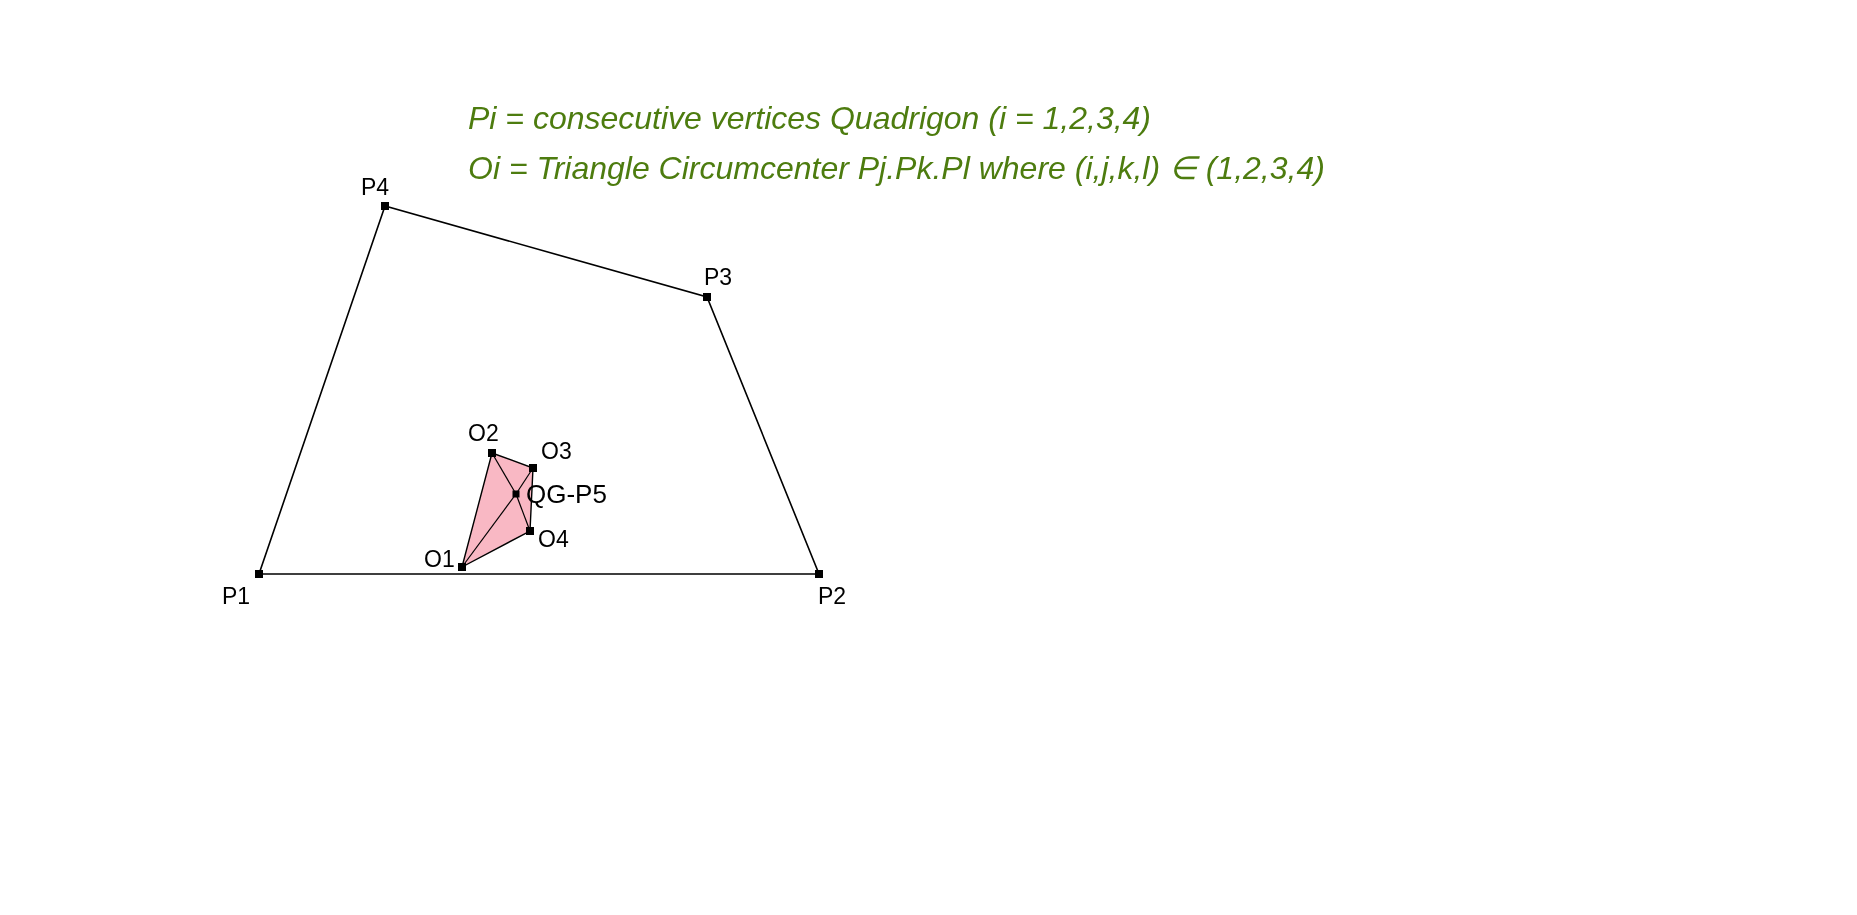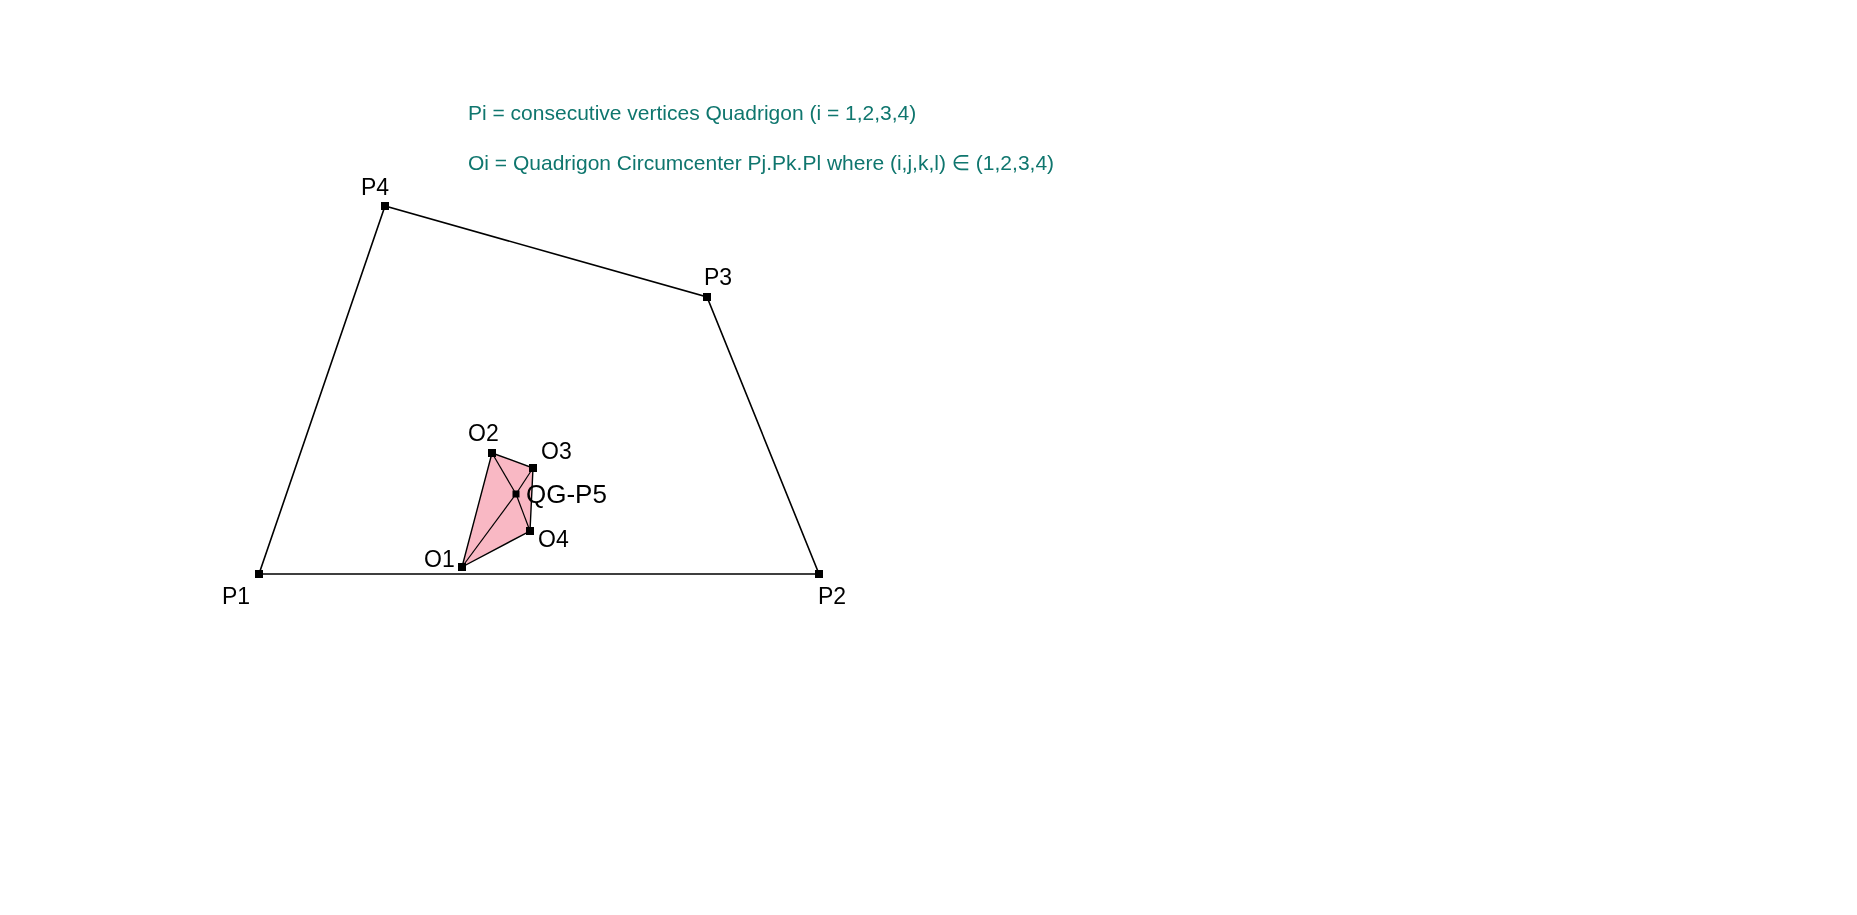--- a/index.html
+++ b/index.html
@@ -26,24 +26,25 @@
     position: absolute;
     left: 0;
     top: 0;
     width: 1857px;
     height: 915px;
     display: block;
   }
   .legend-text {
     position: absolute;
     font-family: "Liberation Sans", sans-serif;
-    font-size: 21px;
-    color: #0f766e;
+    font-size: 32px;
+    color: #4d7c0f;
     white-space: nowrap;
     line-height: 1.1;
+    font-style: italic;
   }
   #legend-line-1 { left: 468px; top: 101px; }
   #legend-line-2 { left: 468px; top: 151px; }
   #legend-line-3 { left: 876px; top: 398px; }
   .poly-label {
     font-family: "Liberation Sans", sans-serif;
     font-size: 23px;
     fill: #000000;
   }
   .inner-label {
@@ -101,16 +102,16 @@
     <text class="inner-label" id="lbl-o2" x="468" y="441">O2</text>
     <text class="inner-label" id="lbl-o3" x="541" y="459">O3</text>
     <text class="inner-label" id="lbl-o4" x="538" y="547">O4</text>
 
     <text class="qg-label" id="lbl-qg" x="526" y="503">QG-P5</text>
 
   </svg>
 
   <div class="legend-text" id="legend-line-1">Pi = consecutive vertices Quadrigon (i = 1,2,3,4)</div>
 
-  <div class="legend-text" id="legend-line-2">Oi = Quadrigon Circumcenter Pj.Pk.Pl where  (i,j,k,l) ∈ (1,2,3,4)</div>
+  <div class="legend-text" id="legend-line-2">Oi = Triangle Circumcenter Pj.Pk.Pl where  (i,j,k,l) ∈ (1,2,3,4)</div>
 
 
 </div>
 
 </body></html>

